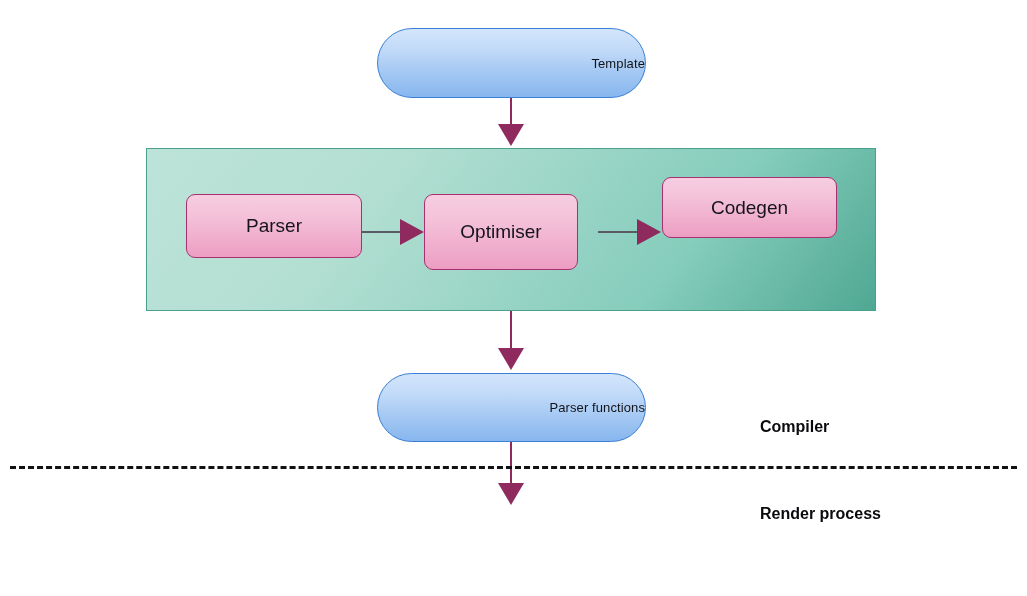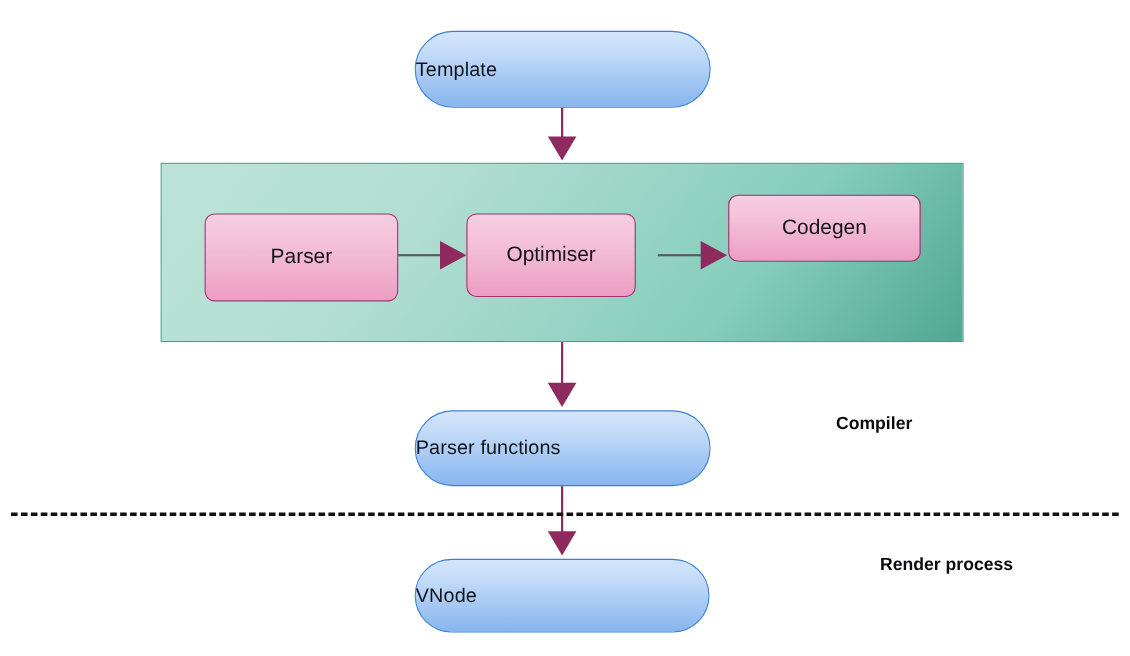--- a/index.html
+++ b/index.html
@@ -17,26 +17,26 @@
     background: #ffffff;
     overflow: hidden;
   }
 
   
   .stadium {
     position: absolute;
     box-sizing: border-box;
     display: flex;
     align-items: center;
-    justify-content: flex-start;
+    justify-content: flex-end;
     border: 1px solid #3a7fd5;
     border-radius: 999px;
     background: linear-gradient(to bottom, #d3e5fb 0%, #c3dbf8 28%, #a9cbf4 58%, #87b6ee 100%);
     color: #12141a;
-    font-size: 18px;
+    font-size: 13px;
     letter-spacing: 0.1px;
     text-align: center;
     white-space: nowrap;
   }
 
   
   .group-box {
     position: absolute;
     box-sizing: border-box;
     border: 1px solid #4aa08c;
@@ -111,21 +111,21 @@
   <div class="stadium" style="left:377px; top:28px; width:269px; height:70px;">
     <span>Template</span>
   </div>
 
   <div class="vline" style="left:510px; top:98px; width:2px; height:28px;"></div>
   <div class="arrow-down" style="left:498px; top:124px;"></div>
 
   <div class="group-box" style="left:146px; top:148px; width:730px; height:163px;">
   </div>
 
-  <div class="pinkbox" style="left:186px; top:194px; width:176px; height:80px;">
+  <div class="pinkbox" style="left:186px; top:194px; width:176px; height:64px;">
     <span>Parser</span>
   </div>
 
   <div class="hline" style="left:362px; top:231px; width:48px;"></div>
   <div class="arrow-right" style="left:400px; top:219px;"></div>
 
   <div class="pinkbox" style="left:424px; top:194px; width:154px; height:76px;">
     <span>Optimiser</span>
   </div>
 
@@ -136,26 +136,23 @@
     <span>Codegen</span>
   </div>
 
   <div class="vline" style="left:510px; top:311px; width:2px; height:43px;"></div>
   <div class="arrow-down" style="left:498px; top:348px;"></div>
 
   <div class="stadium" style="left:377px; top:373px; width:269px; height:69px;">
     <span>Parser functions</span>
   </div>
 
-  <div class="side-label" style="left:760px; top:377px;">Compiler</div>
+  <div class="side-label" style="left:760px; top:418px;">Compiler</div>
 
   <div class="vline" style="left:510px; top:442px; width:2px; height:45px;"></div>
   <div class="arrow-down" style="left:498px; top:483px;"></div>
 
   <div class="divider" style="left:10px; top:466px; width:1007px;"></div>
 
-  <div class="stadium" style="left:377px; top:508px; width:268px; height:67px;">
-    <span>VNode</span>
-  </div>
 
-  <div class="side-label" style="left:760px; top:505px;margin-left:40px;">Render process</div>
+  <div class="side-label" style="left:760px; top:505px;">Render process</div>
 
 </div>
 
 </body></html>

